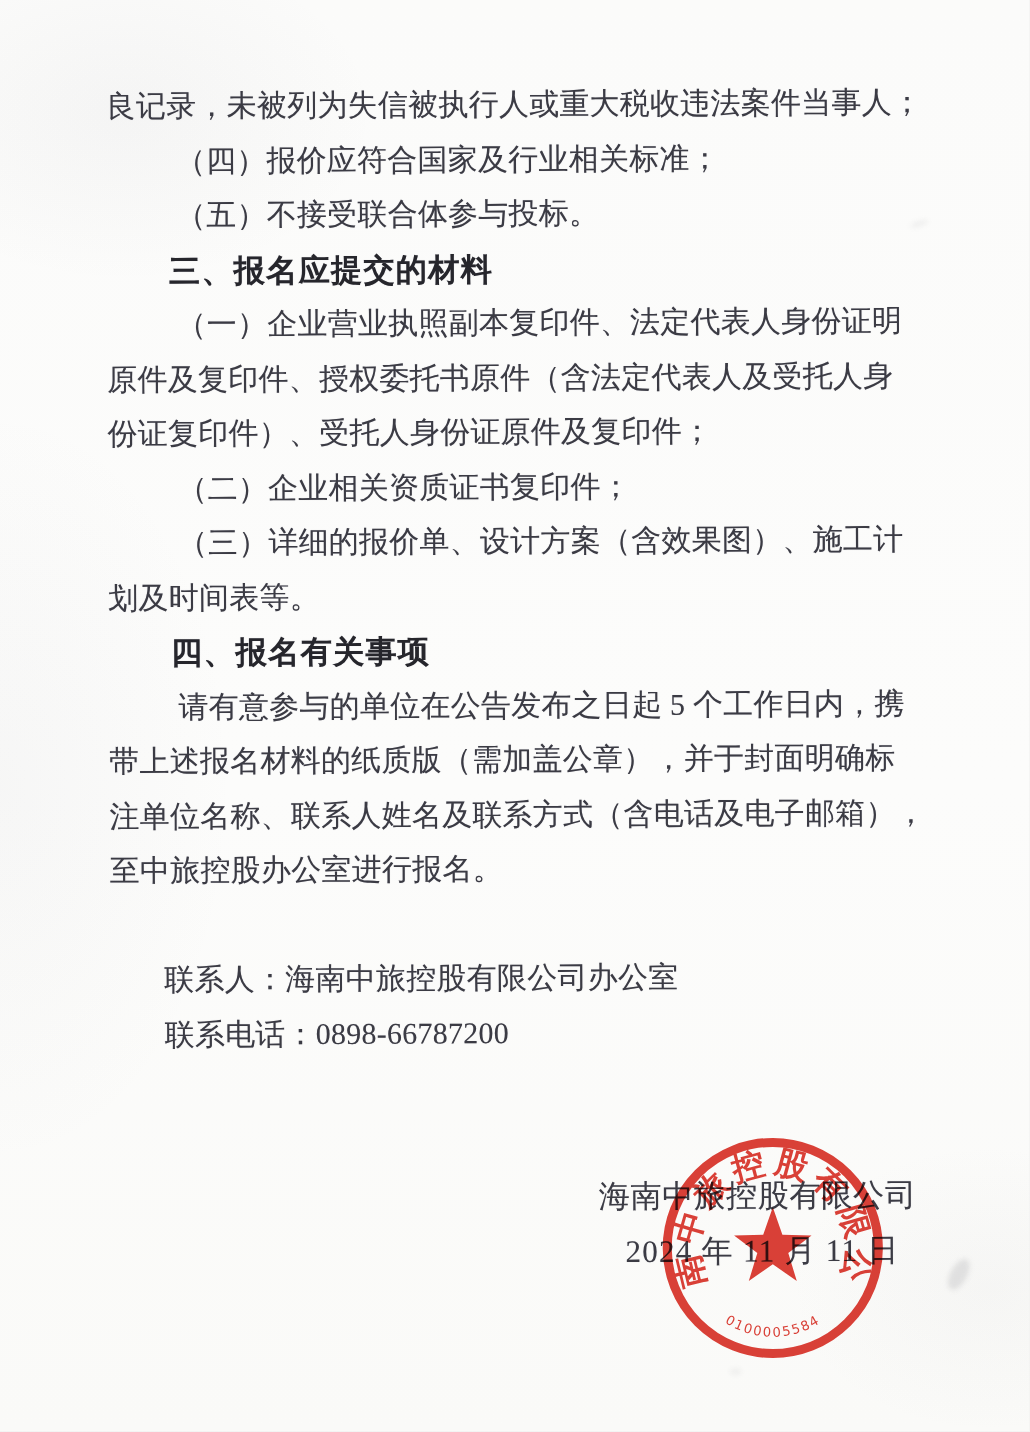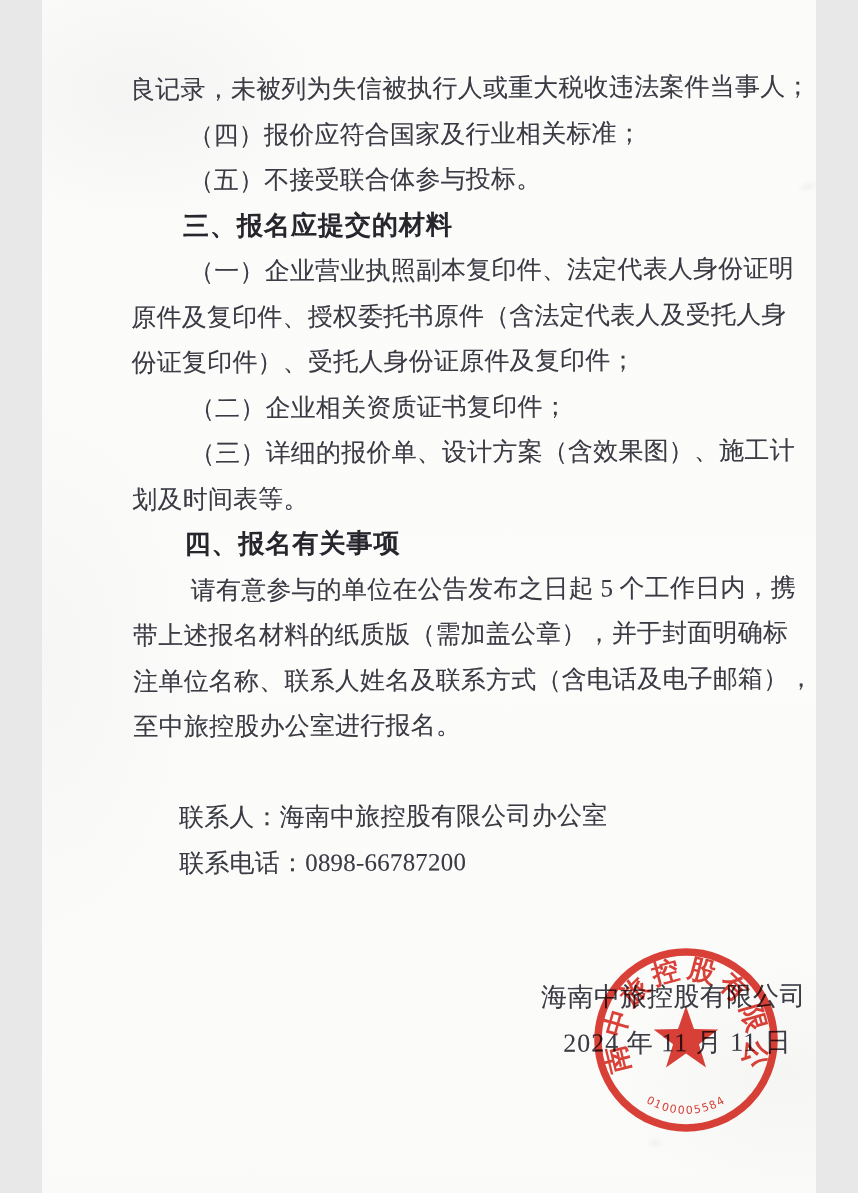--- a/index.html
+++ b/index.html
@@ -1,18 +1,18 @@
 <!DOCTYPE html>
 <html><head>
 <meta charset="utf-8">
 <style>
   html, body { margin: 0; padding: 0; background: #e8e8e8; }
   #page {
     position: relative;
-    width: 774px;
+    width: 858px;
     height: 1193px;
     margin: 0 auto;
     background:
       radial-gradient(ellipse 300px 200px at 12% 8%, rgba(120,120,130,0.05), transparent 70%),
       radial-gradient(ellipse 260px 420px at 0% 55%, rgba(140,140,150,0.05), transparent 75%),
       radial-gradient(ellipse 220px 160px at 96% 90%, rgba(150,150,155,0.05), transparent 75%),
       linear-gradient(180deg, #fbfbfa 0%, #fcfcfb 55%, #faFaf8 100%);
     background-color: #fbfbfa;
     overflow: hidden;
     font-family: "Liberation Serif", "DejaVu Serif", serif;

